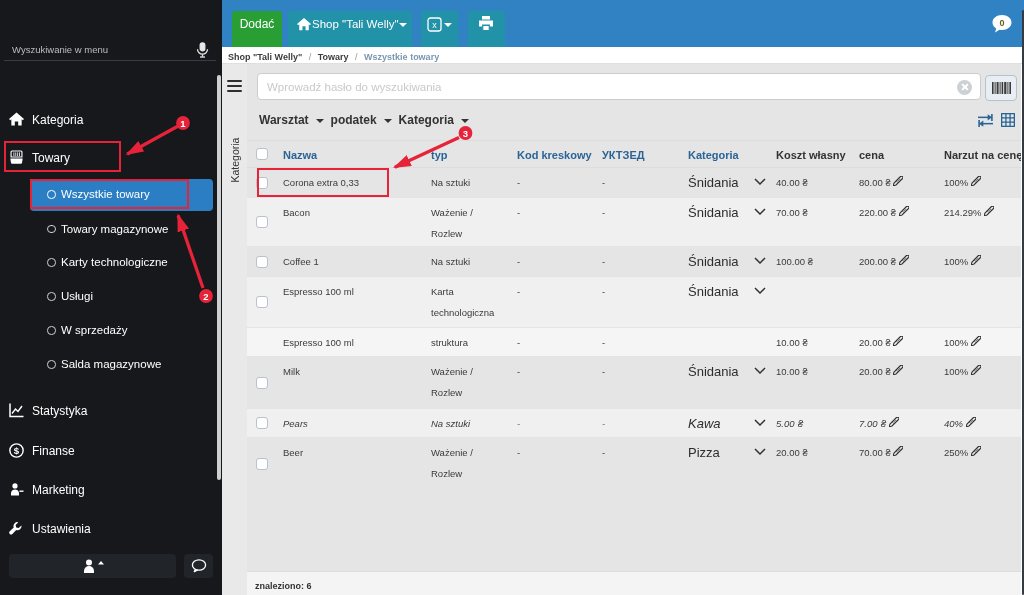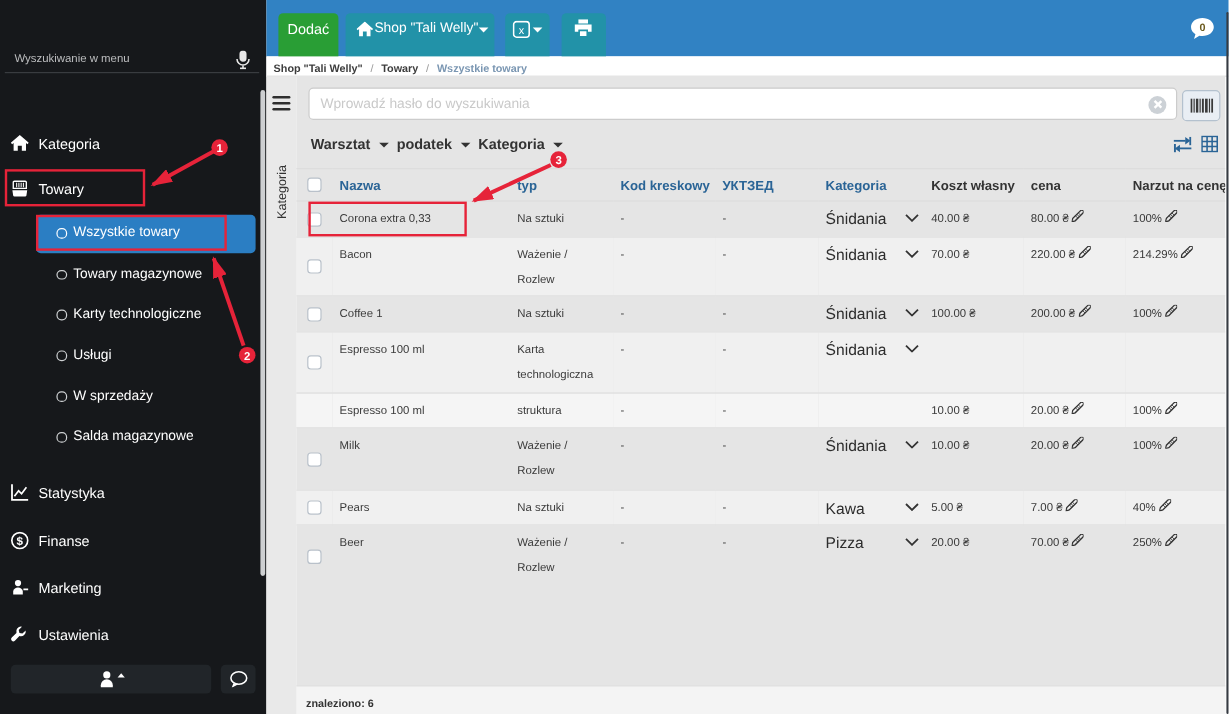--- a/index.html
+++ b/index.html
@@ -445,21 +445,21 @@
           <td class="pr">10.00 ₴</td>
             <td class="pr">20.00 ₴ <svg class="pen" width="10" height="10" viewBox="0 0 10 10">
                 <path d="M0 10 L1 7 L7.5 0.5 A1.2 1.2 0 0 1 9.5 2.5 L3 9 Z" fill="none" stroke="#333" stroke-width="1.1"></path>
                 <path d="M3.2 4.8 L5.2 6.8 M4.4 3.6 L6.4 5.6 M5.6 2.4 L7.6 4.4" stroke="#333" stroke-width="0.7"></path>
               </svg></td>
             <td class="pr">100% <svg class="pen" width="10" height="10" viewBox="0 0 10 10">
                 <path d="M0 10 L1 7 L7.5 0.5 A1.2 1.2 0 0 1 9.5 2.5 L3 9 Z" fill="none" stroke="#333" stroke-width="1.1"></path>
                 <path d="M3.2 4.8 L5.2 6.8 M4.4 3.6 L6.4 5.6 M5.6 2.4 L7.6 4.4" stroke="#333" stroke-width="0.7"></path>
               </svg></td>
         </tr>
-        <tr class="g" style="height:29px;">
+        <tr class="g" style="height:29px;font-style:italic;">
           <td class="ck">
               <div class="cb"></div>
             </td>
           <td class="nm">Pears</td>
             <td class="ty">Na sztuki</td>
             <td class="ty">-</td>
             <td class="ty">-</td>
           <td class="kat">
               <div class="kw">
                 <span>Kawa</span>

